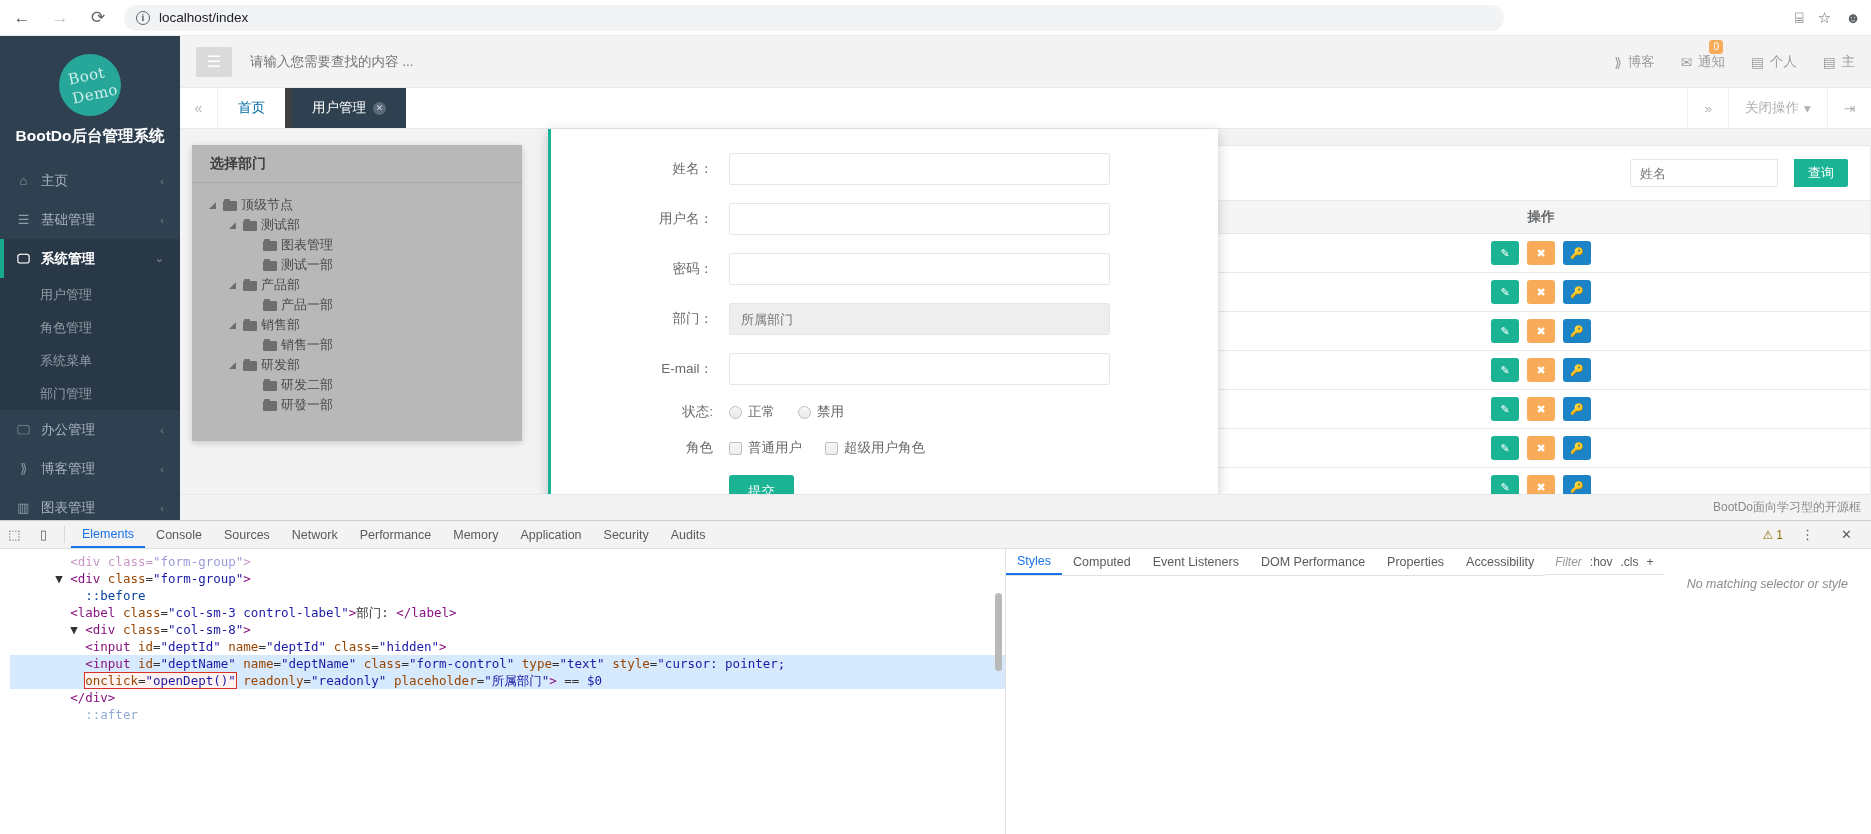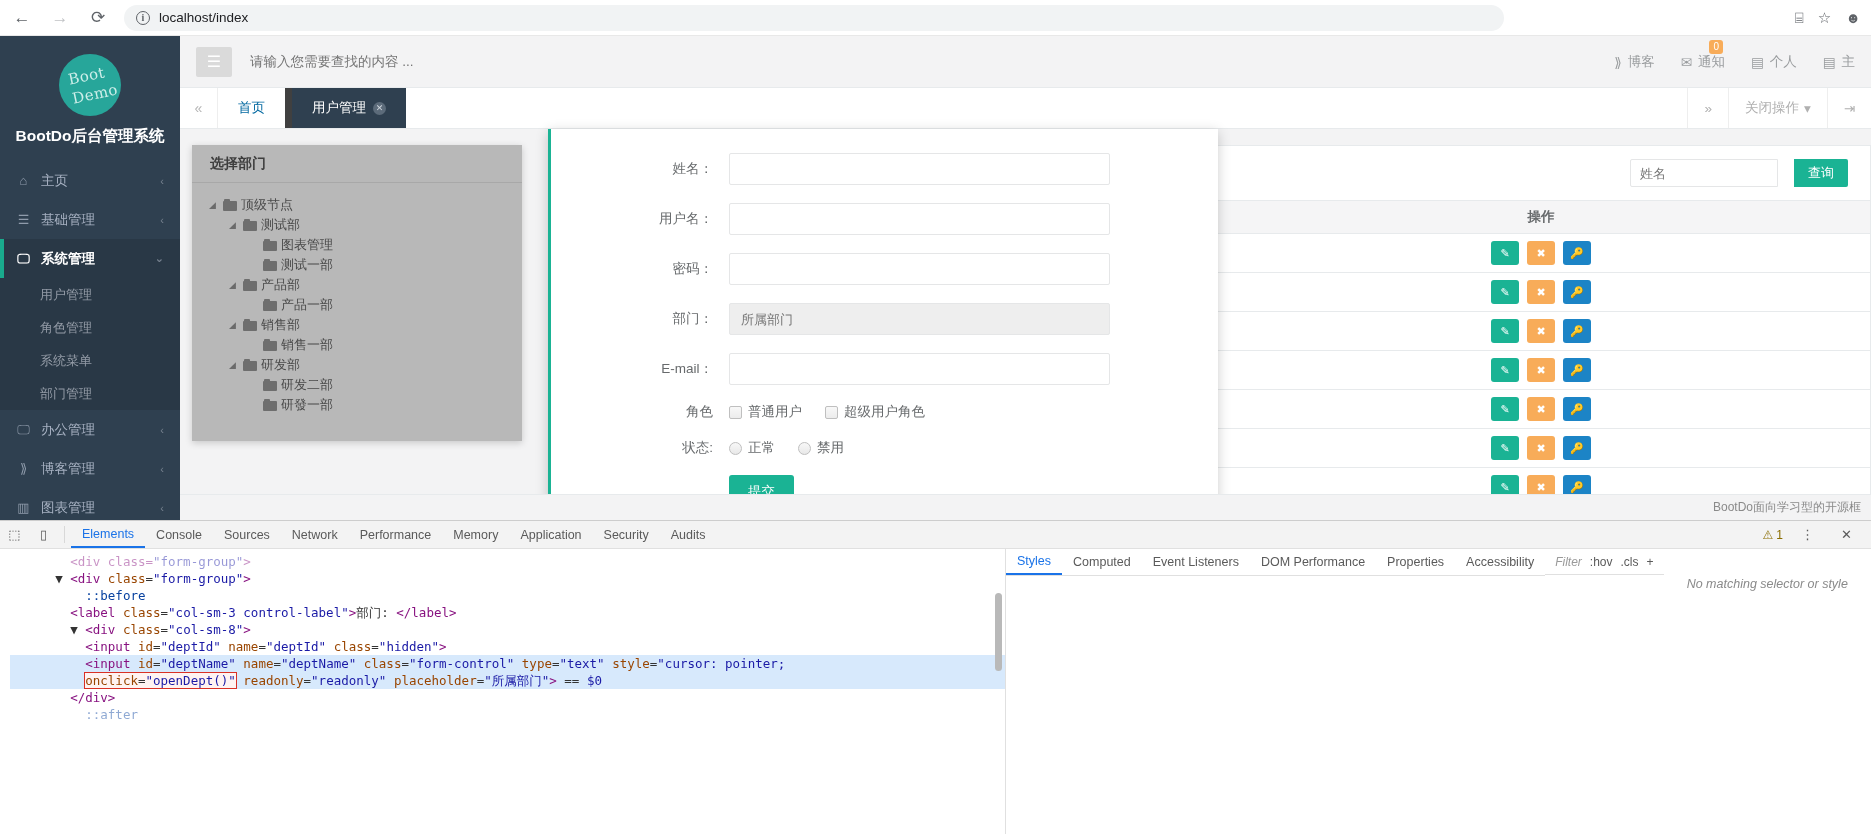--- a/index.html
+++ b/index.html
@@ -525,43 +525,43 @@
             <div class="form-label">部门：</div>
             <input class="form-ctl readonly" readonly="" placeholder="所属部门" style="">
           </div>
 
           <div class="form-group">
             <div class="form-label">E-mail：</div>
             <input class="form-ctl" placeholder="" style="">
           </div>
 
           <div class="form-group">
+            <div class="form-label">状态:</div>
+            <div class="radio-row">
+              <span class="grp">
+                <span class="rdo"></span>
+                <span>正常</span>
+              </span>
+              <span class="grp">
+                <span class="rdo"></span>
+                <span>禁用</span>
+              </span>
+            </div>
+          </div>
+
+          <div class="form-group">
             <div class="form-label">角色</div>
             <div class="check-row">
               <span class="grp">
                 <span class="chk"></span>
                 <span>普通用户</span>
               </span>
               <span class="grp">
                 <span class="chk"></span>
                 <span>超级用户角色</span>
-              </span>
-            </div>
-          </div>
-
-          <div class="form-group">
-            <div class="form-label">状态:</div>
-            <div class="radio-row">
-              <span class="grp">
-                <span class="rdo"></span>
-                <span>正常</span>
-              </span>
-              <span class="grp">
-                <span class="rdo"></span>
-                <span>禁用</span>
               </span>
             </div>
           </div>
 
           <div class="form-group">
             <div class="form-label"></div>
             <div style="flex:1">
               <button class="btn-submit">提交</button>
             </div>
           </div>

